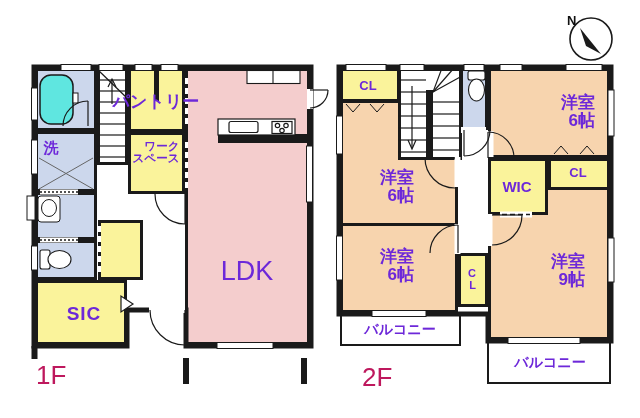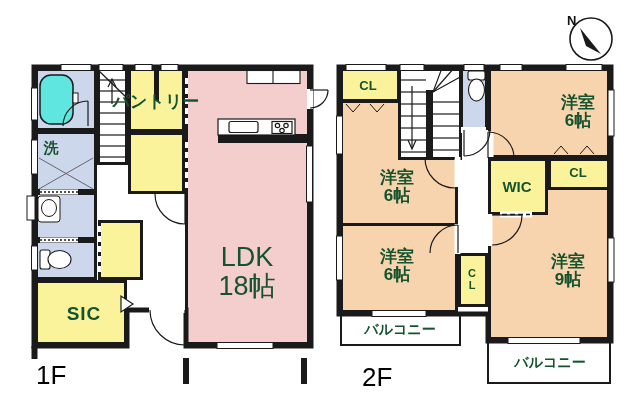--- a/index.html
+++ b/index.html
@@ -6,24 +6,24 @@
   .canvas{position:relative;width:640px;height:418px;background:#fff;overflow:hidden;
           font-family:"Liberation Sans","DejaVu Sans",sans-serif;color:#111;}
   .floor{position:absolute;}
   .room{position:absolute;border:3px solid #1a1a1a;box-sizing:border-box;}
   .thin{border-width:2px;}
   .c-pink{background:#f4cdcd;}
   .c-peach{background:#f7d4ae;}
   .c-yellow{background:#faf39b;}
   .c-blue{background:#ccd7ec;}
   .c-white{background:#ffffff;}
-  .lbl{position:absolute;transform:translate(-50%,-50%);text-align:center;white-space:nowrap;
-       line-height:1.08;font-weight:600;color:#14532d;}
+  .lbl{position:absolute;transform:translate(-50%,-50%);text-align:right;white-space:nowrap;
+       line-height:1.08;font-weight:600;color:#6d28d9;}
   .lbl span{display:block;}
-  .floor-tag{position:absolute;font-size:26px;font-weight:500;color:#000000;}
+  .floor-tag{position:absolute;font-size:26px;font-weight:500;color:#be185d;}
   svg{position:absolute;pointer-events:none;overflow:visible;}
   .ln{stroke:#1a1a1a;fill:none;}
 </style>
 </head>
 <body>
 
 <div class="canvas">
 
   <div class="floor" style="left:35px;top:68px;width:275px;height:277px;">
     <div class="room c-blue" style="left:0px;top:0px;width:62px;height:63px;"></div>
@@ -133,23 +133,26 @@
       </g>
 
       <polygon points="86,228 86,244 98,236" fill="#fff" stroke="#1a1a1a" stroke-width="1.2"></polygon>
       <rect x="148" y="290" width="6" height="26" fill="#1a1a1a"></rect>
       <rect x="266" y="290" width="6" height="26" fill="#1a1a1a"></rect>
       <rect x="-3.5" y="278" width="6" height="13" fill="#1a1a1a"></rect>
     </svg>
 
     <div class="lbl" style="left:16px;top:80px;font-size:15px;">洗</div>
     <div class="lbl" style="left:121px;top:34px;font-size:17px;">パントリー</div>
+    <div class="lbl" style="left:121px;top:84px;font-size:11.5px;">
+      <span>ワーク</span>
+      <span>スペース</span>
+    </div>
     <div class="lbl" style="left:212px;top:162px;font-size:27px;font-weight:500;margin-top:42px;">
       <span>LDK</span>
-      <span>18帖</span>
     </div>
     <div class="lbl" style="left:49px;top:246px;font-size:19px;letter-spacing:1px;">SIC</div>
   </div>
 
   <div class="floor" style="left:340px;top:68px;width:270px;height:277px;">
     <div class="room c-yellow" style="left:0px;top:0px;width:60px;height:34px;"></div>
     <div class="room c-peach" style="left:0px;top:32px;width:118px;height:126px;"></div>
     <div class="room c-white" style="left:58px;top:0px;width:64px;height:92px;"></div>
     <div class="room c-blue" style="left:120px;top:0px;width:28px;height:62px;"></div>
     <div class="room c-peach" style="left:148px;top:0px;width:122px;height:90px;"></div>

